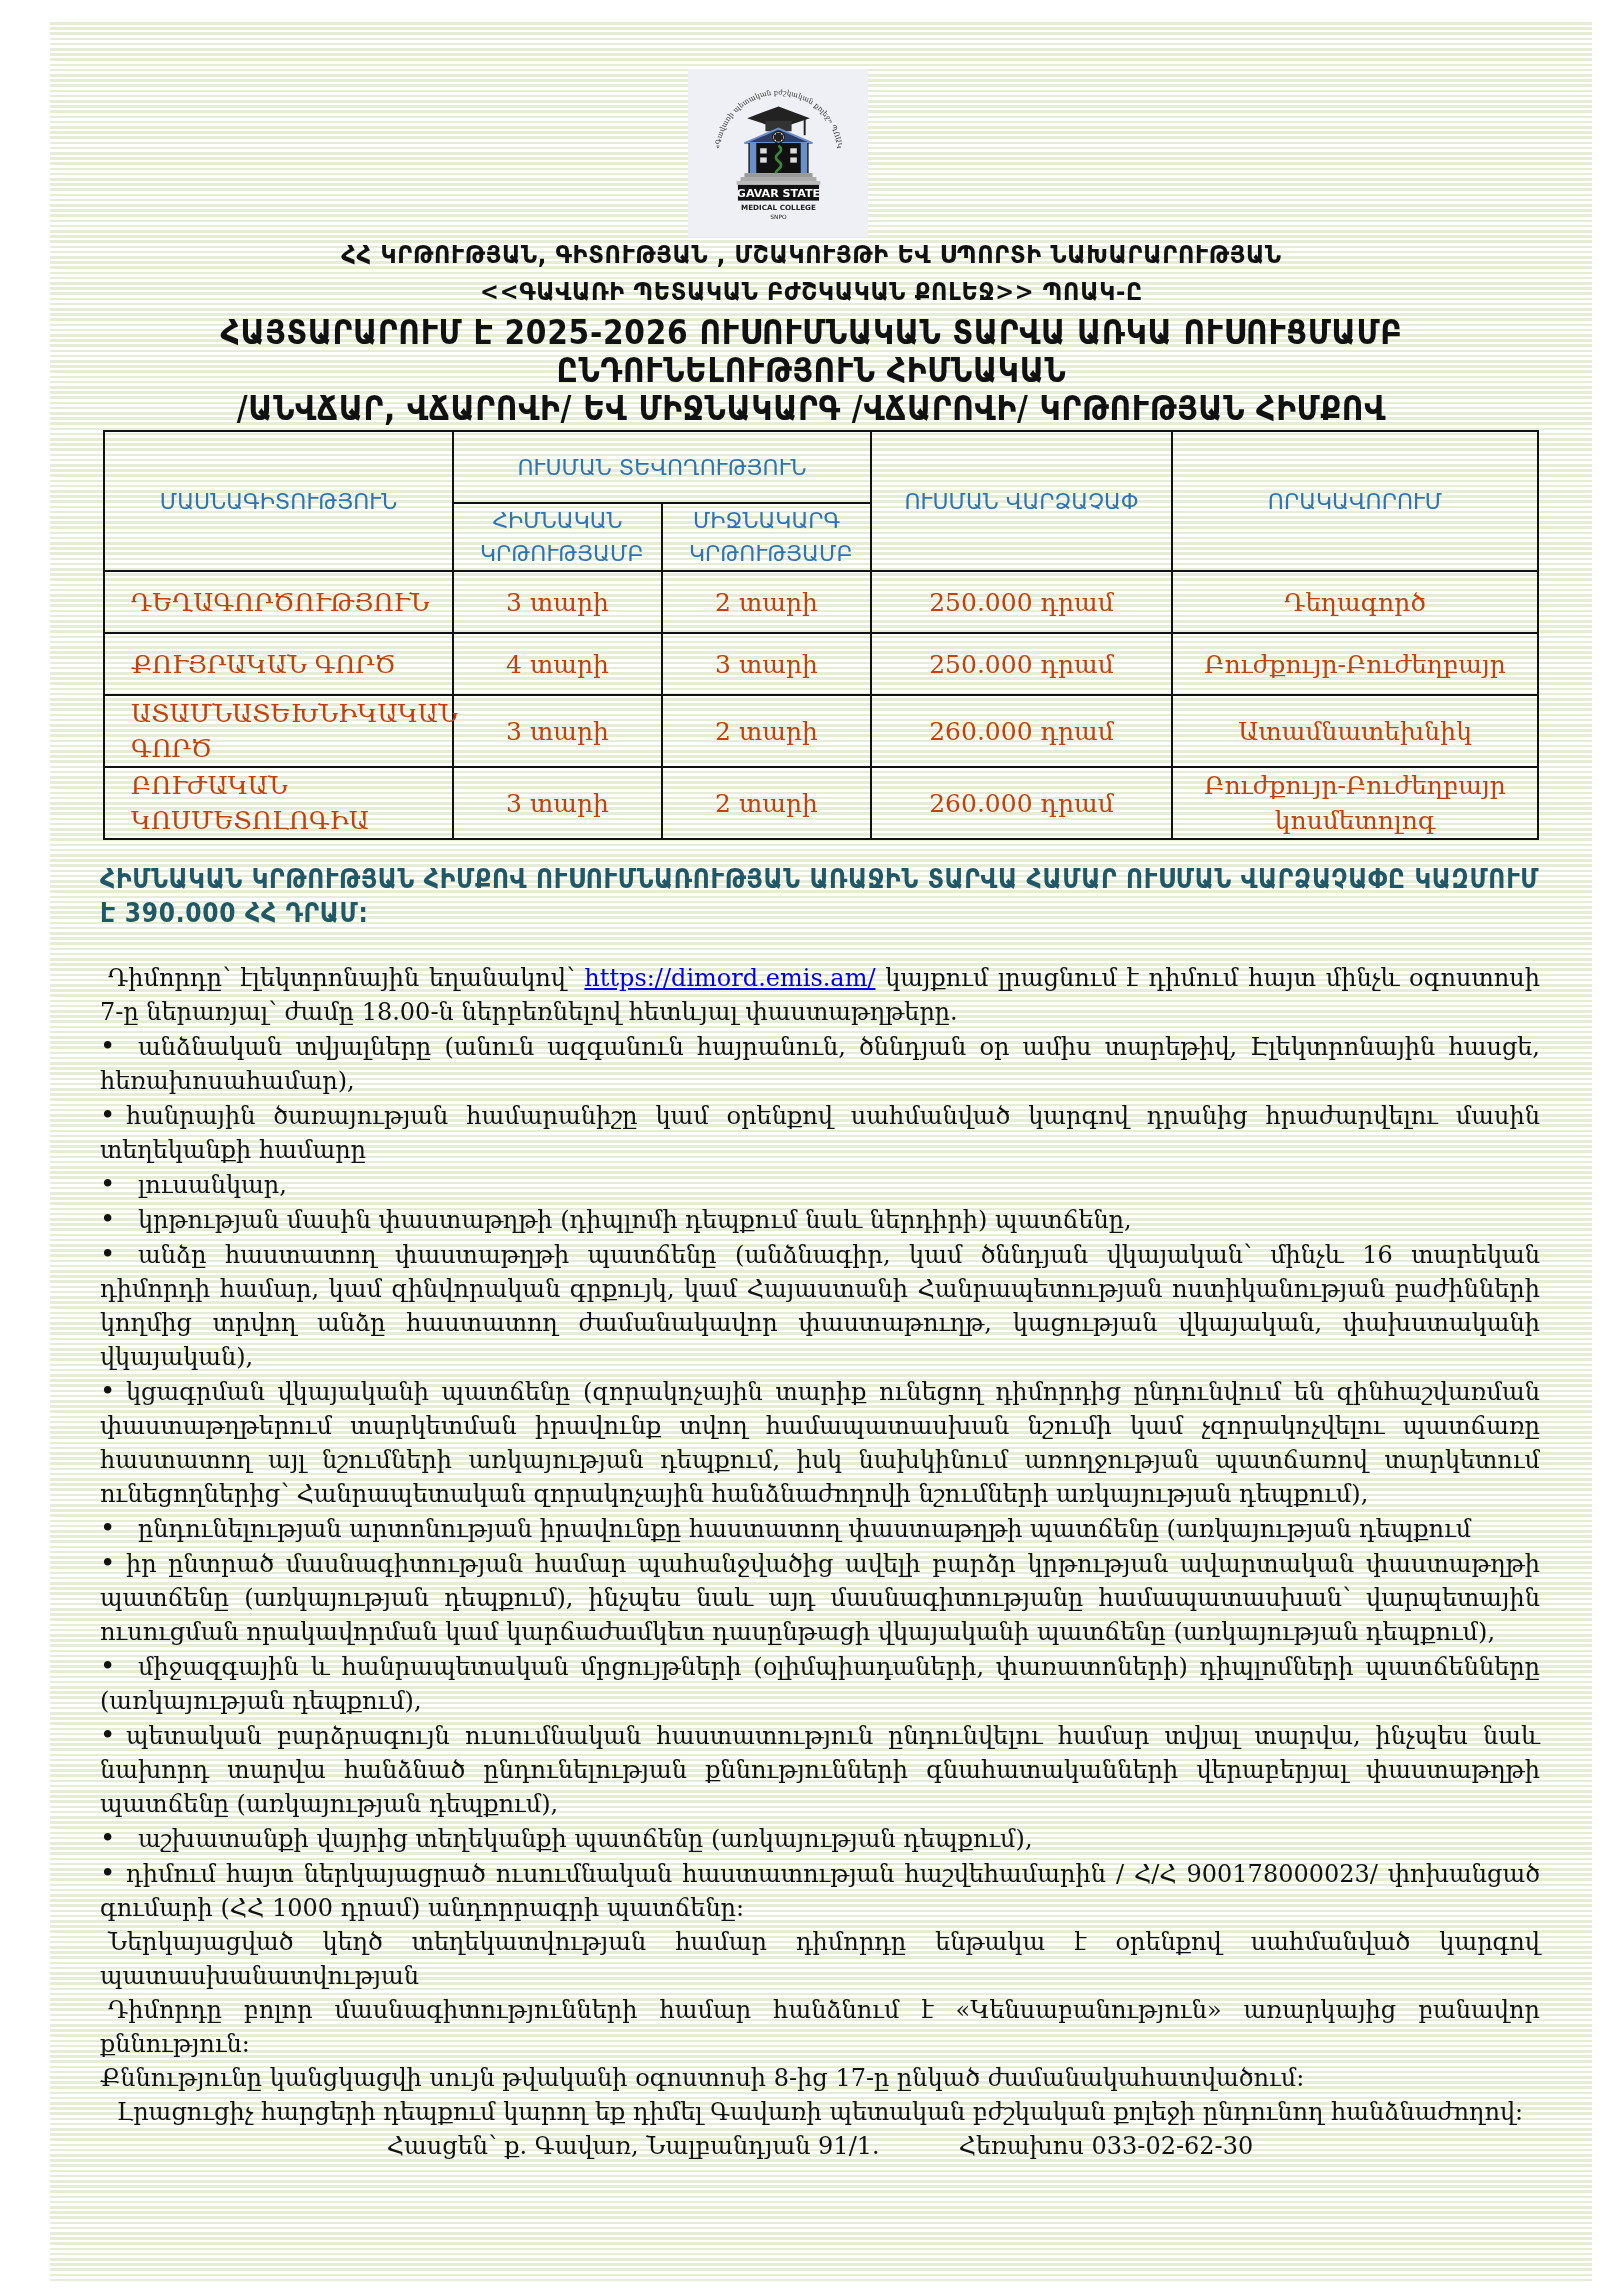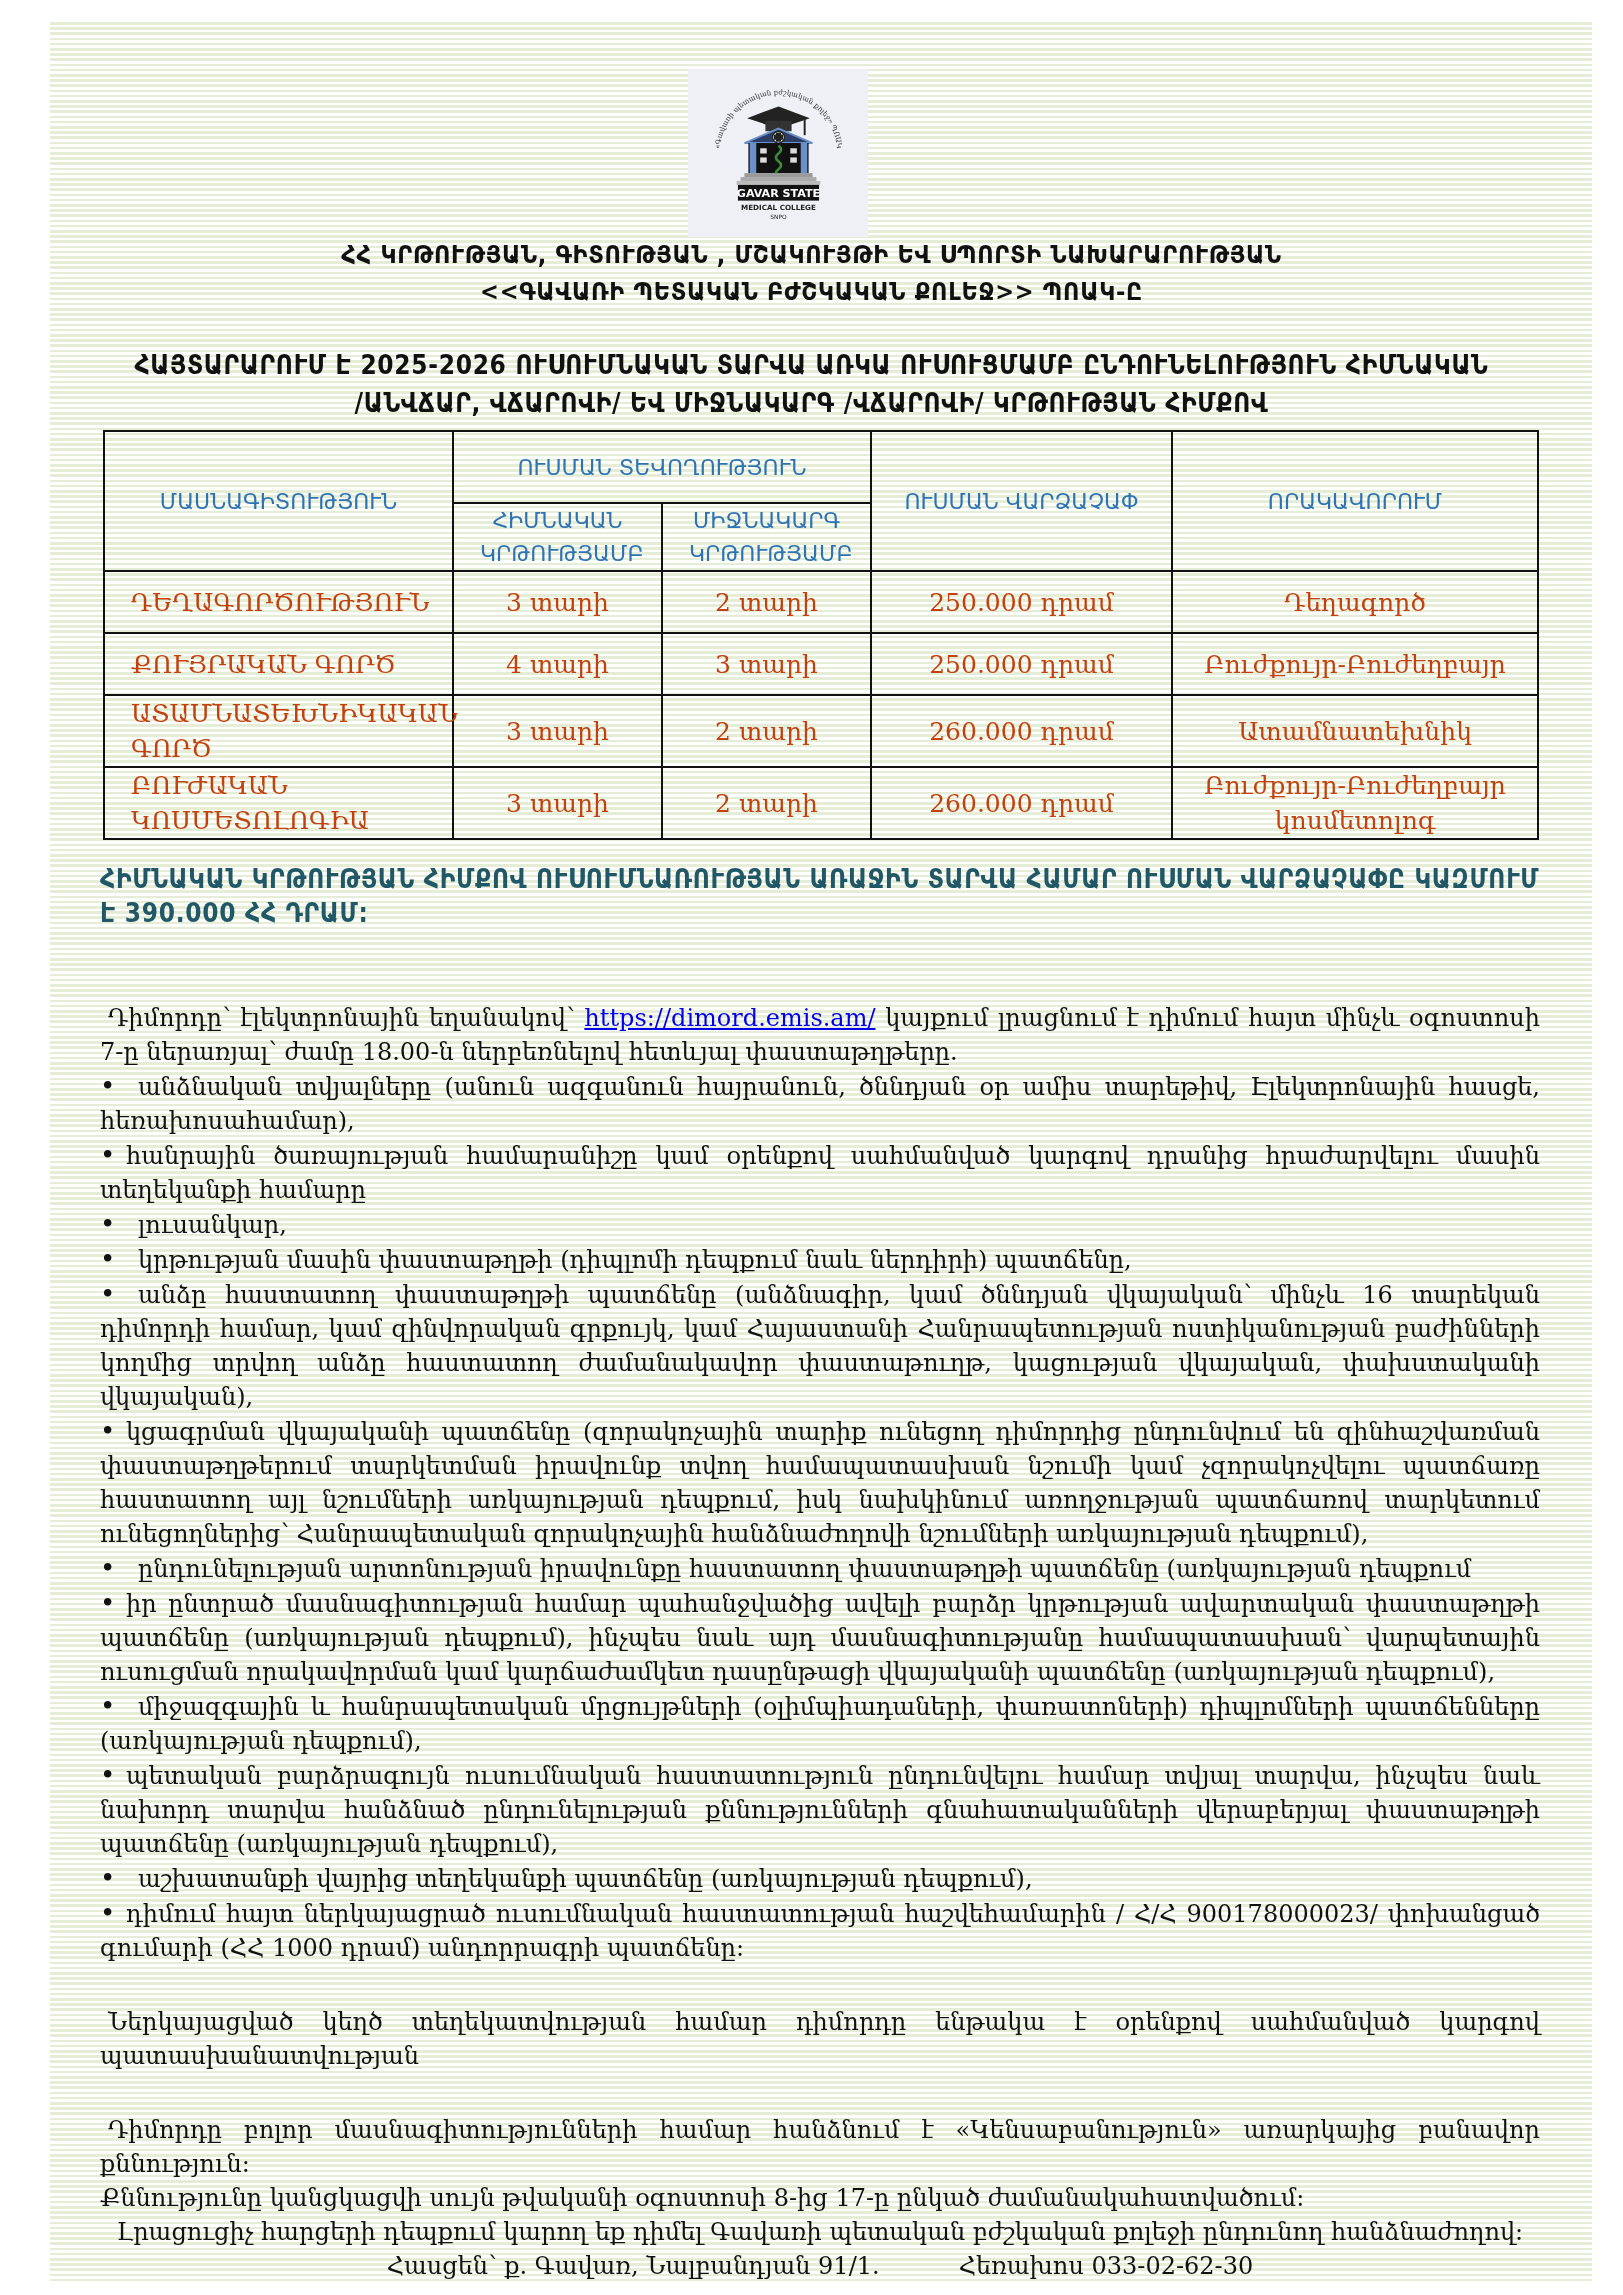--- a/index.html
+++ b/index.html
@@ -12,21 +12,21 @@
       position: absolute; left: 688px; top: 69px; width: 180px; height: 168px;
       background: #eff0f6; display: flex; align-items: center; justify-content: center;
     }
     .logo svg { width: 157px; height: 157px; }
     .center-head {
       position: absolute; left: 65px; width: 1493px; text-align: center;
       font-family: "DejaVu Sans Condensed", "DejaVu Sans", sans-serif;
       font-weight: bold; color: #111; letter-spacing: 0.7px;
     }
     .ministry { top: 236px; font-size: 25px; line-height: 37px; }
-    .announce { top: 346px; font-size: 26px; line-height: 38px; }
+    .announce { top: 314px; font-size: 33px; line-height: 38px; }
     table.prog {
       position: absolute; left: 103px; top: 430px; width: 1434px;
       border-collapse: collapse; table-layout: fixed;
       font-family: "DejaVu Serif", serif;
     }
     table.prog td, table.prog th { border: 2px solid #111; padding: 0 26px; }
     table.prog th {
       color: #2e74b5; font-weight: normal; font-size: 22px; line-height: 33px;
       font-family: "DejaVu Sans", sans-serif;
     }
@@ -42,21 +42,21 @@
       font-family: "DejaVu Sans Condensed", "DejaVu Sans", sans-serif;
       font-weight: bold; color: #215868; font-size: 26px; line-height: 34px;
       letter-spacing: 0.7px;
     }
     .body-text {
       position: absolute; left: 100px; top: 961px; width: 1440px;
       font-family: "DejaVu Serif", serif; font-size: 24px; line-height: 34px;
       color: #111; text-align: justify;
     }
     .body-text p { margin: 0; }
-    .body-text .indent { text-indent: 7.9px; margin-top: 40px; }
+    .body-text .indent { text-indent: 7.9px; }
     .body-text a { color: #0000ee; text-decoration: underline; }
     .bullet::before { content: "\2022"; display: inline-block; width: 38px; font-size: 26px; }
     .bullet-tight::before { content: "\2022"; display: inline-block; width: 26px; font-size: 26px; }
     .centered { text-align: center; }
     .contact { text-align: center; }
     .contact .gap { display: inline-block; width: 79px; }
   </style>
 </head>
 <body>
 

